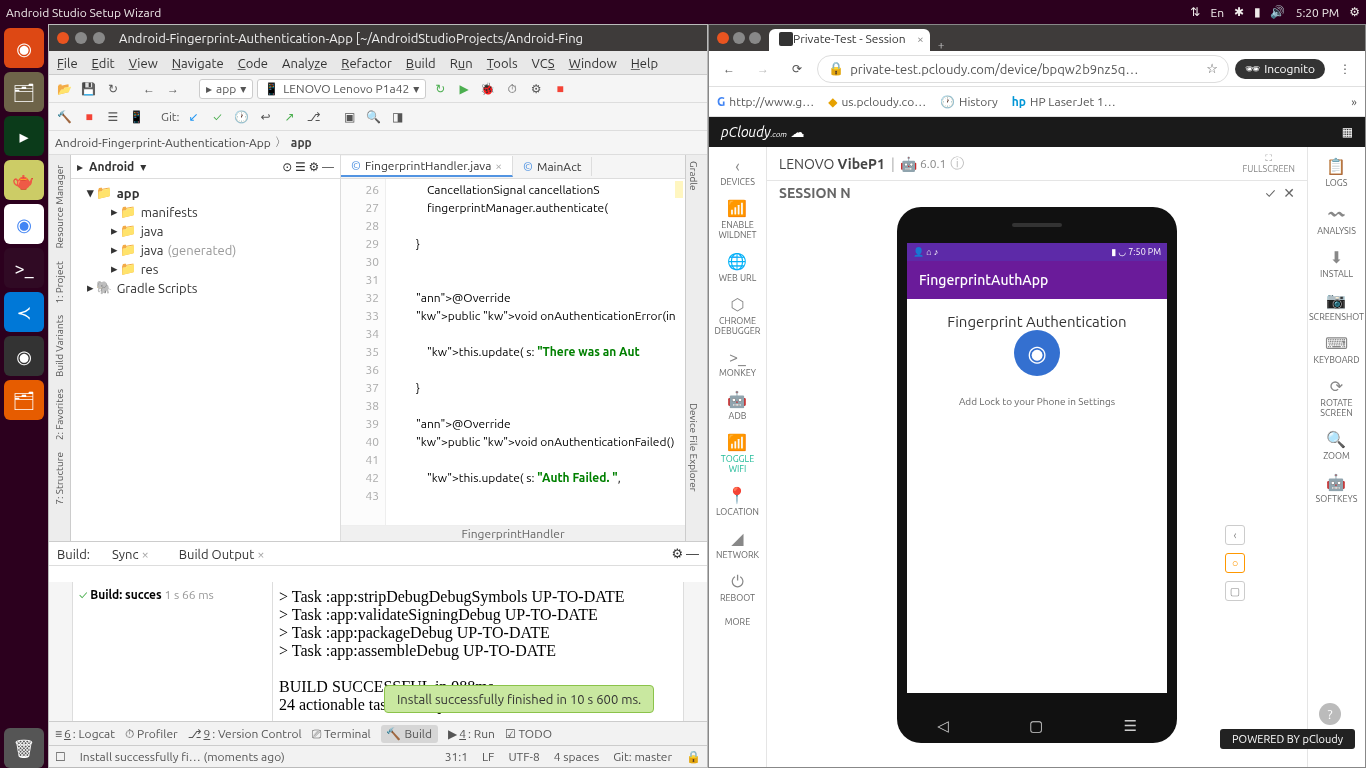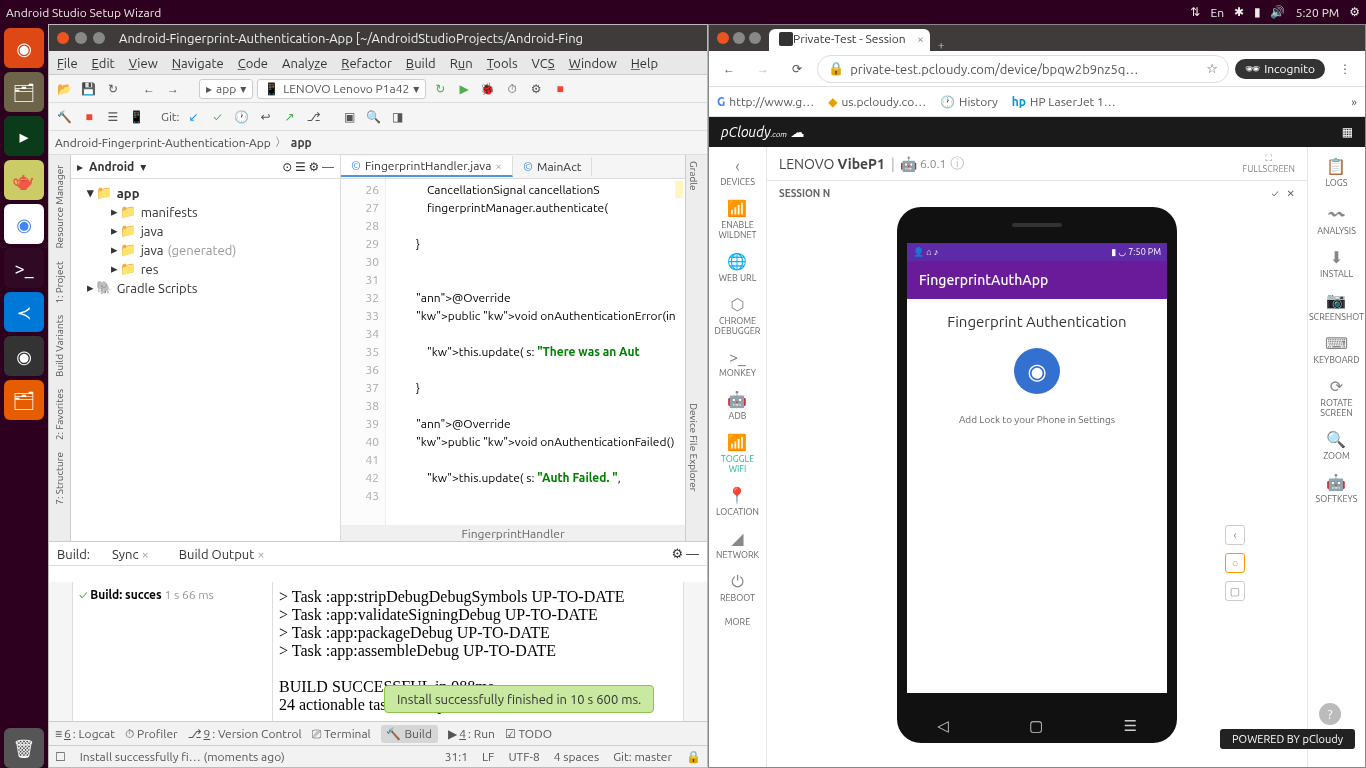--- a/index.html
+++ b/index.html
@@ -112,29 +112,29 @@
 .pcloudy .main { flex: 1; display: flex; min-height: 0; }
 .pcloudy .leftrail, .pcloudy .rightrail { width: 58px; background: #fff; border-right: 1px solid #e5e5e5; display: flex; flex-direction: column; align-items: center; padding-top: 4px; color: #666; font-size: 9px; }
 .pcloudy .rightrail { border-right: none; border-left: 1px solid #e5e5e5; }
 .pcloudy .railbtn { display: flex; flex-direction: column; align-items: center; gap: 2px; padding: 6px 2px; cursor: pointer; text-align: center; }
 .pcloudy .railbtn .ri { font-size: 16px; color: #888; }
 .pcloudy .railbtn.active { color: #22bb99; }
 .pcloudy .railbtn.active .ri { color: #22bb99; }
 .pcloudy .center { flex: 1; display: flex; flex-direction: column; background: #fff; min-width: 0; }
 .pcloudy .devhdr { height: 34px; border-bottom: 1px solid #e5e5e5; display: flex; align-items: center; padding: 12px 12px; font-size: 14px; color: #444; }
 .pcloudy .devhdr .dn { font-weight: bold; }
-.pcloudy .sesshdr { height: 24px; display: flex; align-items: center; padding: 0 12px; font-size: 10px; color: #666; }
+.pcloudy .sesshdr { height: 24px; display: flex; align-items: center; padding: 0 12px; font-size: 14px; color: #666; }
 .pcloudy .devicearea { flex: 1; display: flex; justify-content: center; align-items: flex-start; padding-top: 2px; position: relative; overflow: hidden; }
 .pcloudy .phonebody { width: 280px; height: 536px; background: #111; border-radius: 24px; position: relative; padding: 36px 10px 50px 10px; }
 .pcloudy .phonebody .earp { position: absolute; top: 16px; left: 50%; transform: translateX(-50%); width: 50px; height: 4px; background: #333; border-radius: 2px; }
 .pcloudy .screen { width: 100%; height: 100%; background: #fff; }
 .pcloudy .statbar { height: 18px; background: #5d2aa8; color: #fff; font-size: 9px; display: flex; align-items: center; justify-content: space-between; padding: 0 6px; }
 .pcloudy .appbar { height: 38px; background: #6a1b9a; color: #fff; display: flex; align-items: center; padding: 0 12px; font-size: 14px; font-weight: 500; }
 .pcloudy .appbody { height: calc(100% - 56px); background: #fff; display: flex; flex-direction: column; align-items: center; padding-top: 14px; }
-.pcloudy .appbody h3 { font-size: 15px; color: #333; font-weight: 400; margin-bottom: 18px; }
+.pcloudy .appbody h3 { font-size: 15px; color: #333; font-weight: 400; }
 .pcloudy .fpcircle { width: 46px; height: 46px; border-radius: 50%; background: #3470d0; display: flex; align-items: center; justify-content: center; color: #fff; font-size: 22px; margin-bottom: 20px; }
 .pcloudy .applabel { font-size: 10px; color: #666; }
 .pcloudy .navbtns { position: absolute; bottom: 8px; left: 0; right: 0; display: flex; justify-content: space-around; }
 .pcloudy .navbtns span { color: #ccc; font-size: 15px; }
 
 .poweredby { position: absolute; right: 10px; bottom: 18px; background: #222; color: #fff; padding: 4px 12px; font-size: 11px; border-radius: 3px; }
 .helpcircle { position: absolute; right: 24px; bottom: 42px; width: 22px; height: 22px; border-radius: 50%; background: #bbb; color: #fff; display: flex; align-items: center; justify-content: center; font-size: 13px; }
 
 .sidectrls { position: absolute; right: 62px; top: 320px; display: flex; flex-direction: column; gap: 8px; }
 .sidectrls .sc { width: 20px; height: 20px; border: 1px solid #ccc; border-radius: 3px; display: flex; align-items: center; justify-content: center; font-size: 11px; color: #888; cursor: pointer; }

